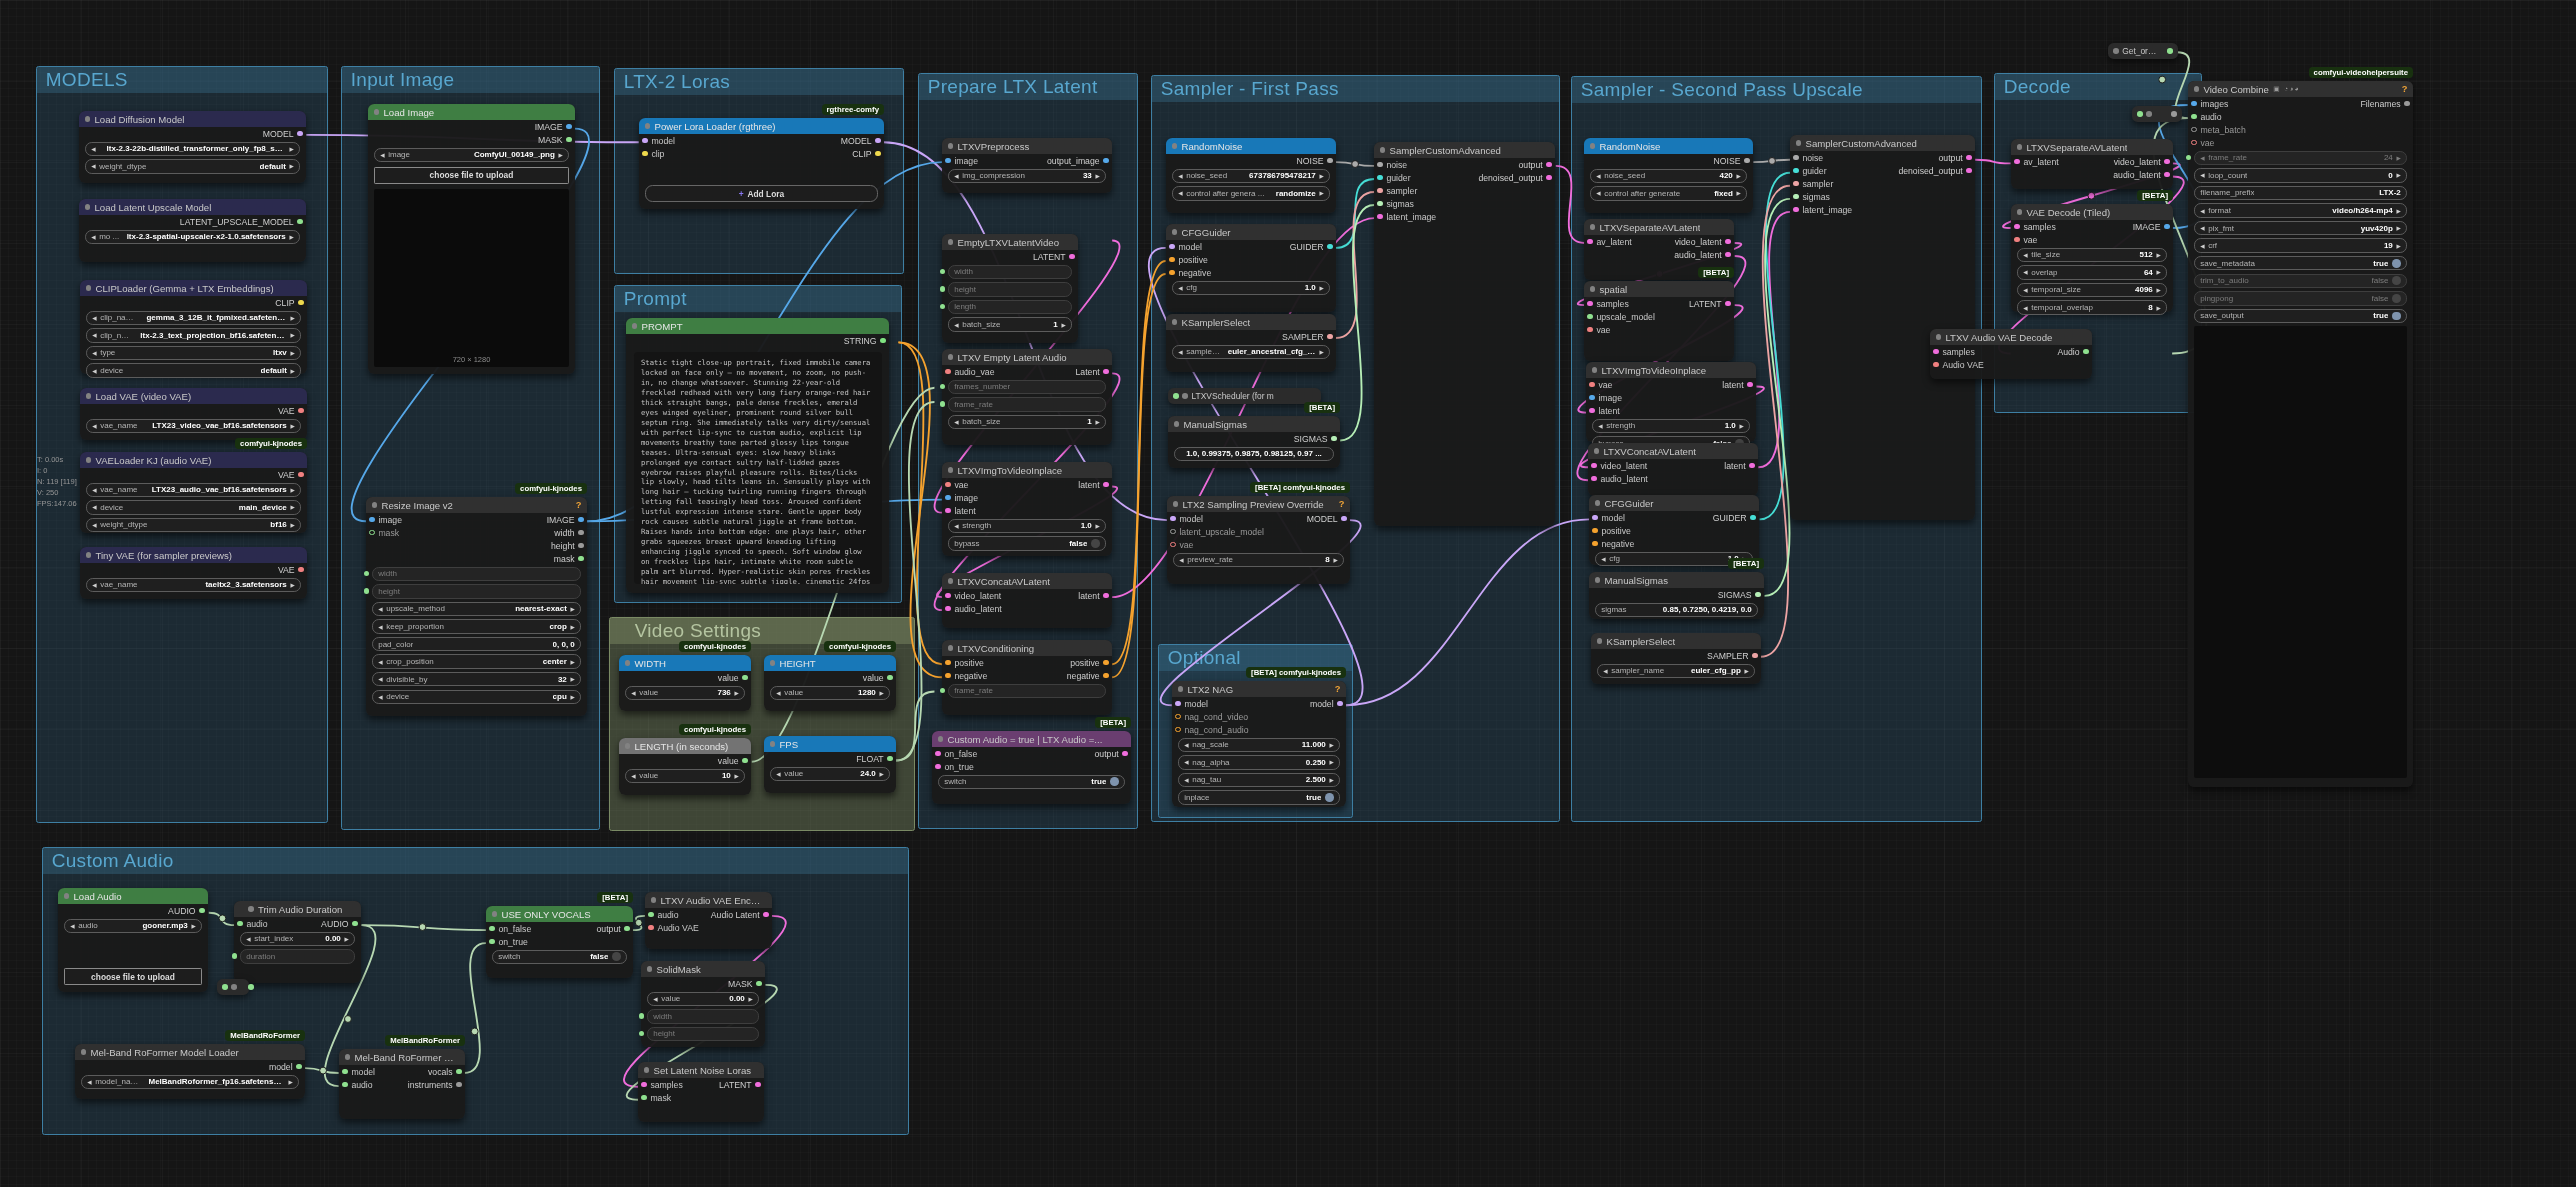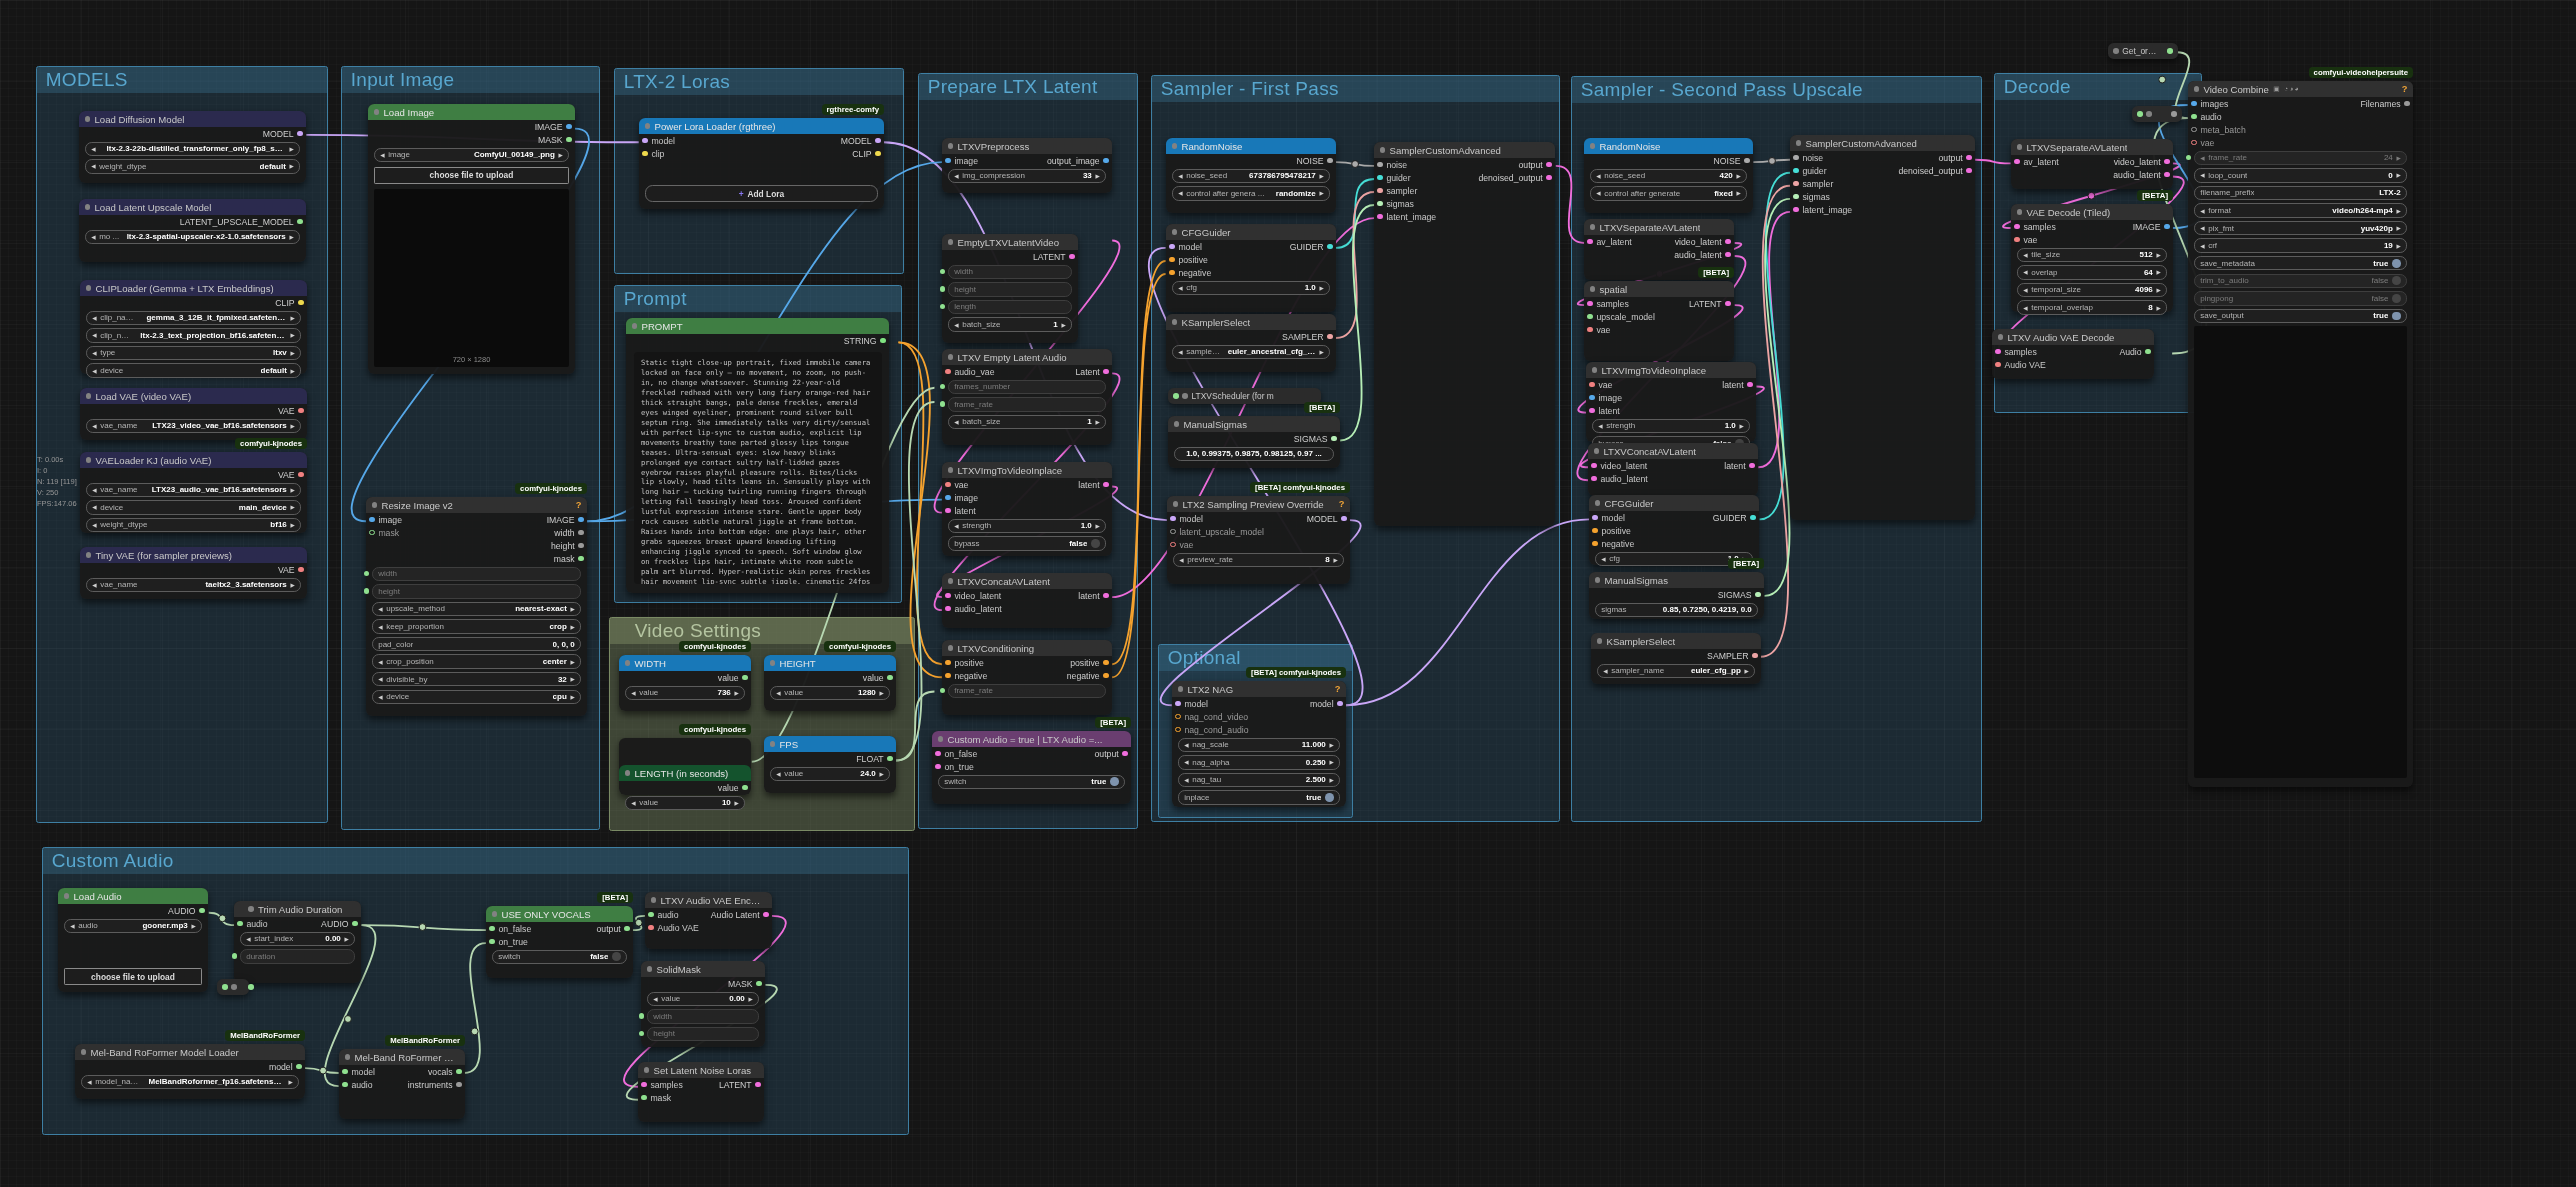--- a/index.html
+++ b/index.html
@@ -584,21 +584,21 @@
           <span class="arr">◀</span>
           <span class="wl">value</span>
           <span class="wsp"></span>
           <span class="wv">1280</span>
           <span class="arr">▶</span>
         </div>
       </div>
     </div>
     <div class="node" style="left: 619px; top: 738px; width: 132px; height: 57px;">
       <div class="badge">comfyui-kjnodes</div>
-      <div class="hdr" style="background: #14532d; margin-top: 27px;">
+      <div class="hdr" style="background: #737373;">
         <span class="hdr-dot"></span>
         <span class="hdr-title" style="color: rgb(230, 230, 230);">LENGTH (in seconds)</span>
         <span class="hdr-sp"></span>
       </div>
       <div class="body">
         <div class="row">
           <span class="sl"></span>
           <span class="sl">
             <span class="slname outn">value</span>
             <span class="dot" style="background: rgb(143, 224, 143);"></span>
@@ -1526,21 +1526,21 @@
         </div>
         <div class="widget">
           <span class="arr">◀</span>
           <span class="wl">temporal_overlap</span>
           <span class="wsp"></span>
           <span class="wv">8</span>
           <span class="arr">▶</span>
         </div>
       </div>
     </div>
-    <div class="node" style="left: 1992px; top: 329px; width: 162px; height: 50px;">
+    <div class="node" style="left: 1930px; top: 329px; width: 162px; height: 50px;">
       <div class="hdr" style="background: rgb(48, 48, 48);">
         <span class="hdr-dot"></span>
         <span class="hdr-title">LTXV Audio VAE Decode</span>
         <span class="hdr-sp"></span>
       </div>
       <div class="body">
         <div class="row">
           <span class="sl">
             <span class="dot" style="background: rgb(240, 109, 220);"></span>
             <span class="slname">samples</span>

